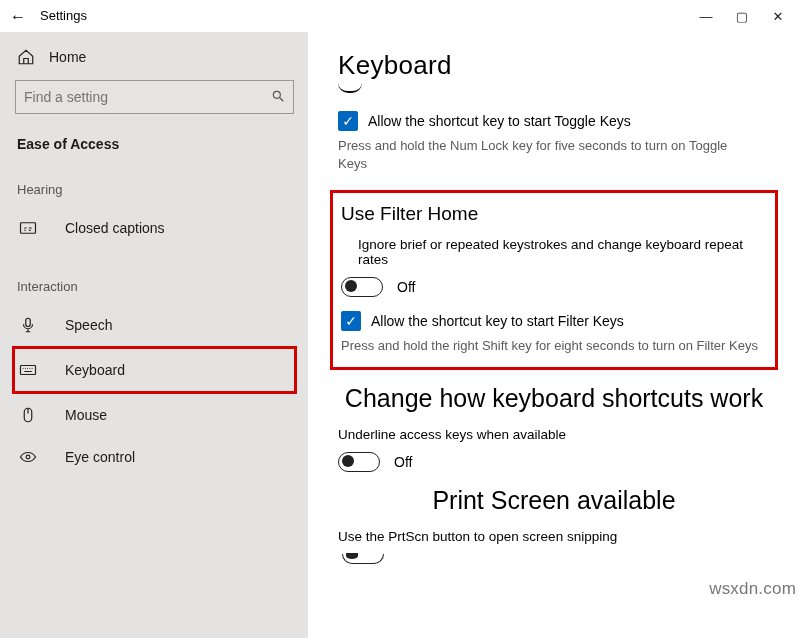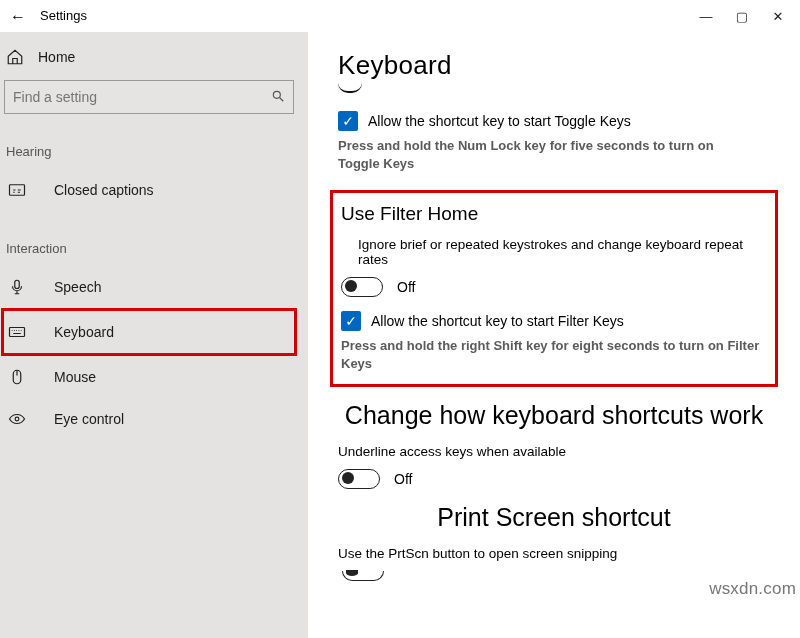--- a/index.html
+++ b/index.html
@@ -6,38 +6,38 @@
   body { width: 800px; height: 638px; overflow: hidden; background: #fff; position: relative; }
 
   .titlebar { height: 32px; display: flex; align-items: center; justify-content: flex-end; padding: 0 4px; }
   .titlebar .tbtn { width: 36px; height: 28px; display:flex; align-items:center; justify-content:center; font-size: 13px; color:#222; }
   .titlebar .left { position:absolute; left:10px; top:6px; display:flex; align-items:center; gap:14px; }
   .titlebar .left .back { font-size:16px; }
   .titlebar .left .title { font-size:13px; }
 
   .layout { display:flex; height: calc(100% - 32px); position:relative; }
 
-  .sidebar { width: 308px; background: linear-gradient(#e5e3e1,#e5e3e1); padding: 10px 14px 0 4px; color:#1a1a1a; }
+  .sidebar { width: 308px; background: linear-gradient(#e5e3e1,#e5e3e1); padding: 10px 14px 0 15px; color:#1a1a1a; }
   .home-row { display:flex; align-items:center; gap:14px; padding:6px 2px 14px 2px; font-size:14px; }
   .search { display:flex; align-items:center; border:1px solid #999; height:34px; padding:0 8px; background:#e6e4e2; justify-content:space-between; }
   .search input { border:none; background:transparent; outline:none; font-size:14px; flex:1; color:#444; }
   .search .mag { color:#555; font-size:14px; }
   .section-label { font-weight:600; font-size:14px; margin:22px 0 0 2px; }
   .cat { font-size:13px; color:#555; margin:30px 0 10px 2px; }
   .nav-item { display:flex; align-items:center; gap:28px; padding:12px 4px; font-size:14px; color:#1a1a1a; }
   .nav-item svg, .home-row svg, .nav-icon { width:18px; height:18px; flex-shrink:0; }
   .nav-selected { border:3px solid #d40000; margin:0 -3px; }
 
   .main { flex:1; padding: 18px 30px 0 30px; overflow:hidden; position:relative; }
   .page-title { font-size:26px; font-weight:400; margin-bottom:2px; letter-spacing:0.3px; }
   .underline-art { width:24px; height:10px; border-bottom:2px solid #111; border-radius:0 0 10px 10px; margin-bottom:18px; }
 
   .check-row { display:flex; align-items:center; gap:10px; font-size:14px; margin:6px 0; }
   .chk { width:20px; height:20px; background:#0067c0; display:flex; align-items:center; justify-content:center; color:#fff; font-size:14px; border-radius:2px; }
-  .desc { font-size:13px; color:#5b5b5b; margin:6px 0 18px 0; line-height:1.35; max-width:420px;font-weight:bold; }
+  .desc { font-size:13px; color:#5b5b5b; margin:6px 0 18px 0; line-height:1.35; max-width:420px; }
 
   .filter-box { border:3px solid #d40000; padding:10px 12px 10px 4px; margin:8px -8px 14px -8px; }
   .sub-title { font-size:19px; margin:0 0 12px 4px; }
   .sub-title2 { font-size:25px; margin:10px 0 14px 0;text-align:center; }
   .plain { font-size:13.5px; margin:0 0 10px 21px; }
 
   .toggle-row { display:flex; align-items:center; gap:14px; margin:4px 0 14px 4px; }
   .toggle { width:42px; height:20px; border:1.6px solid #222; border-radius:11px; position:relative; background:#fff; }
   .toggle .knob { width:12px; height:12px; background:#222; border-radius:50%; position:absolute; left:3px; top:2.3px; }
   .toggle-label { font-size:14px; }
@@ -72,20 +72,21 @@
     <div class="search">
       <input placeholder="Find a setting" style="">
       <span class="mag">
         <svg width="14" height="14" viewBox="0 0 24 24" fill="none" stroke="#555" stroke-width="2">
             <circle cx="10" cy="10" r="6"></circle>
             <line x1="15" y1="15" x2="21" y2="21"></line>
           </svg>
       </span>
     </div>
 
+    <div class="section-label">Ease of Access</div>
 
     <div class="cat">Hearing</div>
 
     <div class="nav-item">
       <svg class="nav-icon" viewBox="0 0 24 24" fill="none" stroke="#222" stroke-width="1.6">
           <rect x="2" y="5" width="20" height="14" rx="1"></rect>
           <path d="M7 12h3 M7 15h2 M13 12h4 M13 15h3"></path>
         </svg>
       <span>Closed captions</span>
     </div>
@@ -153,21 +154,21 @@
 
     <div class="sub-title2">Change how keyboard shortcuts work</div>
     <div class="plain" style="margin-left:0;">Underline access keys when available</div>
     <div class="toggle-row" style="margin-left:0;">
       <div class="toggle">
           <div class="knob"></div>
         </div>
       <span class="toggle-label">Off</span>
     </div>
 
-    <div class="sub-title2">Print Screen shortcut</div>
+    <div class="sub-title2">Print Screen available</div>
     <div class="plain" style="margin-left:0;">Use the PrtScn button to open screen snipping</div>
     <div class="toggle-half">
         <div class="knob"></div>
       </div>
 
     <div class="watermark">wsxdn.com</div>
   </div>
 </div>
 
 </body></html>

